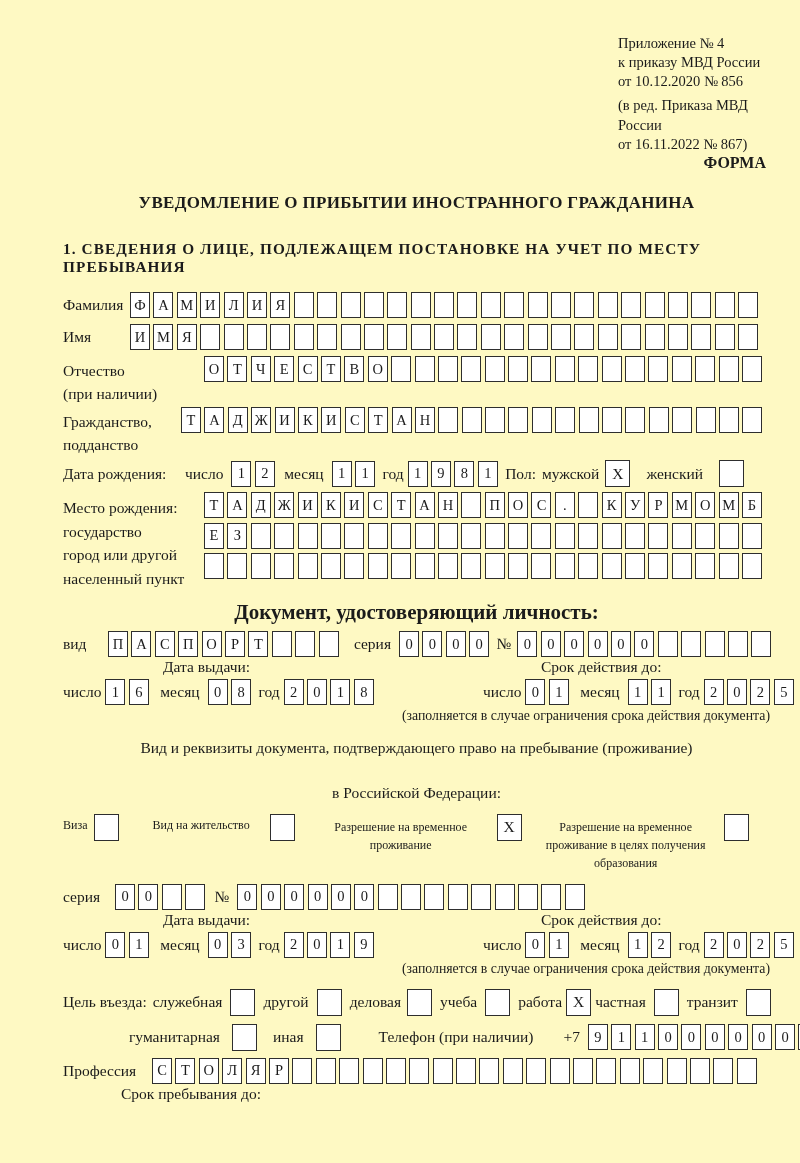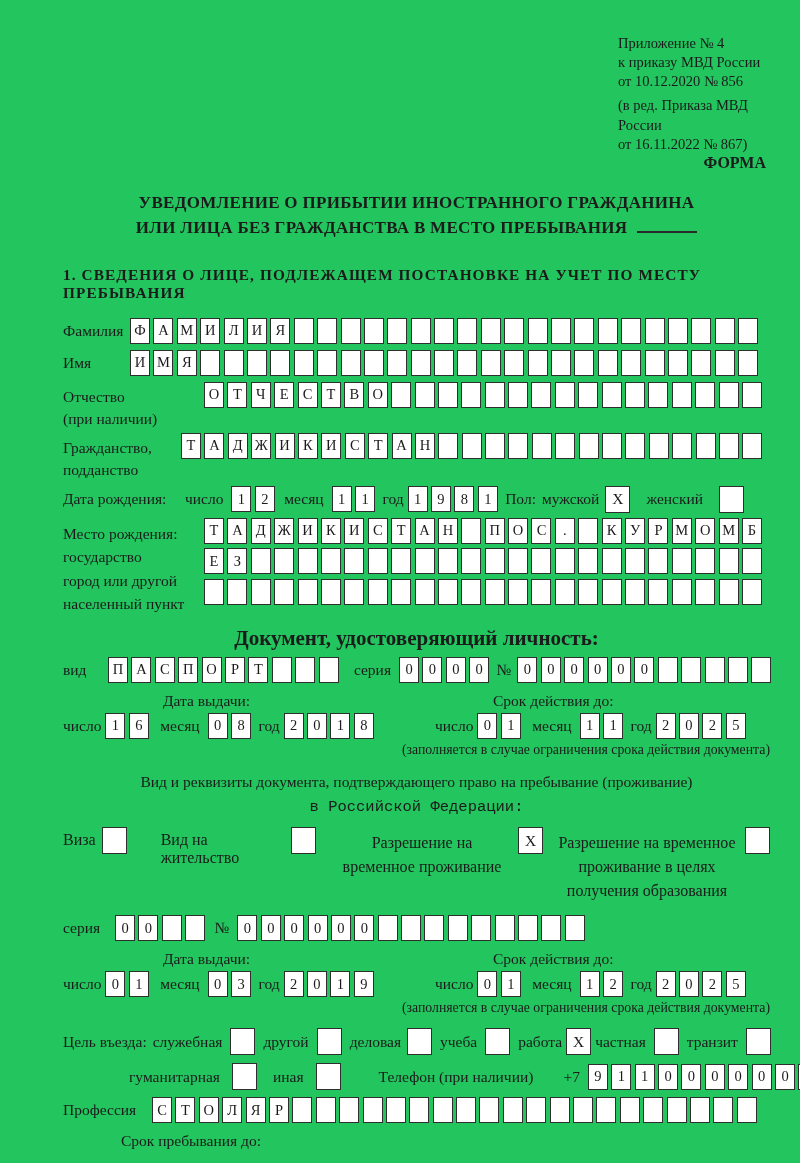--- a/index.html
+++ b/index.html
@@ -1,18 +1,18 @@
 <!DOCTYPE html>
 <html><head>
 <meta charset="utf-8">
 <style>
   * { box-sizing: border-box; margin: 0; padding: 0; }
   html, body { background: #ffffff; }
   .page {
-    width: 800px; height: 1163px; background: #22c55e; color: #1b1b1b;
+    width: 800px; height: 1163px; background: #fef9c3; color: #1b1b1b;
     font-family: "Liberation Serif", "DejaVu Serif", serif;
     padding: 34px 30px 10px 63px; position: relative; overflow: hidden;
   }
   .appendix { margin-left: 555px; font-size: 14.5px; line-height: 1.32; }
   .appendix .sub { margin-top: 5px; }
   .forma { text-align: right; font-weight: bold; font-size: 16px; margin-right: 4px; }
   .title { text-align: center; font-weight: bold; font-size: 17px; letter-spacing: 0.3px; margin-top: 18px; line-height: 1.5; }
   .uline { display: inline-block; width: 60px; border-bottom: 2.2px solid #2a2a2a; height: 13px; margin-left: 10px; }
   .sec-heading { font-weight: bold; font-size: 15.3px; letter-spacing: 1.1px; margin-top: 25px; }
   .row { display: flex; align-items: flex-start; margin-top: 6px; }
@@ -29,32 +29,32 @@
     font-size: 14.5px; flex: none; background: #fff;
   }
   .cb {
     width: 25px; height: 27px; border: 1.6px solid #2e2e2e; flex: none;
     display: flex; align-items: center; justify-content: center; font-size: 15.5px; background: #fff;
   }
   .inline { display: flex; align-items: center; }
   .gap4 { margin-left: 4px; } .gap6 { margin-left: 6px; } .gap8 { margin-left: 8px; }
   .gap12 { margin-left: 12px; } .gap16 { margin-left: 16px; } .gap20 { margin-left: 20px; }
   .doc-heading { text-align: center; font-weight: bold; font-size: 21px; margin-top: 10px; }
-  .date-two { display: flex; margin-top: 9px; }
+  .date-two { display: flex; margin-top: 1px; gap: 48px; }
   .dc1 { width: 372px; flex: none; }
   .dc1 .dc-head { margin-left: 100px; }
   .dc2 .dc-head { margin-left: 58px; }
   .dc-head { font-size: 15.5px; }
   .dc-fields { display: flex; align-items: center; margin-top: 3px; }
   .dc-fields .lbl { padding-top: 0; }
   .note-right { text-align: right; font-size: 13.8px; margin-top: 3px; }
   .intro { font-size: 15.5px; margin-top: 12px; line-height: 1.6; text-align: center; }
   .opts { display: flex; margin-top: 8px; }
   .opt { display: flex; align-items: flex-start; }
-  .opt-label { font-size: 16px; padding-top: 4px; }
+  .opt-label { font-size: 12px; padding-top: 4px; }
   .opt-c { text-align: center; line-height: 1.5; }
   .w170 { width: 176px; } .w180 { width: 180px; }
   .purposes { display: flex; align-items: center; margin-top: 12px; }
   .purposes .lbl { padding-top: 0; }
 </style>
 </head>
 <body>
 
 <div class="page">
 
@@ -63,21 +63,20 @@
     <div>к приказу МВД России</div>
     <div>от 10.12.2020 № 856</div>
     <div class="sub">(в ред. Приказа МВД России</div>
     <div>от 16.11.2022 № 867)</div>
   </div>
 
   <div class="forma">ФОРМА</div>
 
   <div class="title">
     <div>УВЕДОМЛЕНИЕ О ПРИБЫТИИ ИНОСТРАННОГО ГРАЖДАНИНА</div>
-    <div><span>ИЛИ ЛИЦА БЕЗ ГРАЖДАНСТВА В МЕСТО ПРЕБЫВАНИЯ</span><span class="uline"></span></div>
   </div>
 
   <div class="sec-heading">1. СВЕДЕНИЯ О ЛИЦЕ, ПОДЛЕЖАЩЕМ ПОСТАНОВКЕ НА УЧЕТ ПО МЕСТУ ПРЕБЫВАНИЯ</div>
 
   <div class="row" style="margin-top:16px;">
     <span class="lbl w67">Фамилия</span>
     <span class="boxes">
         <span class="box">Ф</span>
         <span class="box">А</span>
         <span class="box">М</span>
@@ -404,21 +403,21 @@
             <span class="box">0</span>
             <span class="box">2</span>
             <span class="box">5</span>
           </span>
       </div>
     </div>
   </div>
   <div class="note-right">(заполняется в случае ограничения срока действия документа)</div>
 
   <div class="intro">Вид и реквизиты документа, подтверждающего право на пребывание (проживание)</div>
-  <div class="intro" style="margin-top:0;font-family:Liberation Mono, monospace;">в Российской Федерации:</div>
+  <div class="intro" style="margin-top:20px;">в Российской Федерации:</div>
 
   <div class="opts">
     <div class="opt">
       <span class="opt-label">Виза</span>
       <span class="cb gap6"></span>
     </div>
     <div class="opt" style="margin-left:34px;">
       <span class="opt-label">Вид на жительство</span>
       <span class="cb gap20"></span>
     </div>

